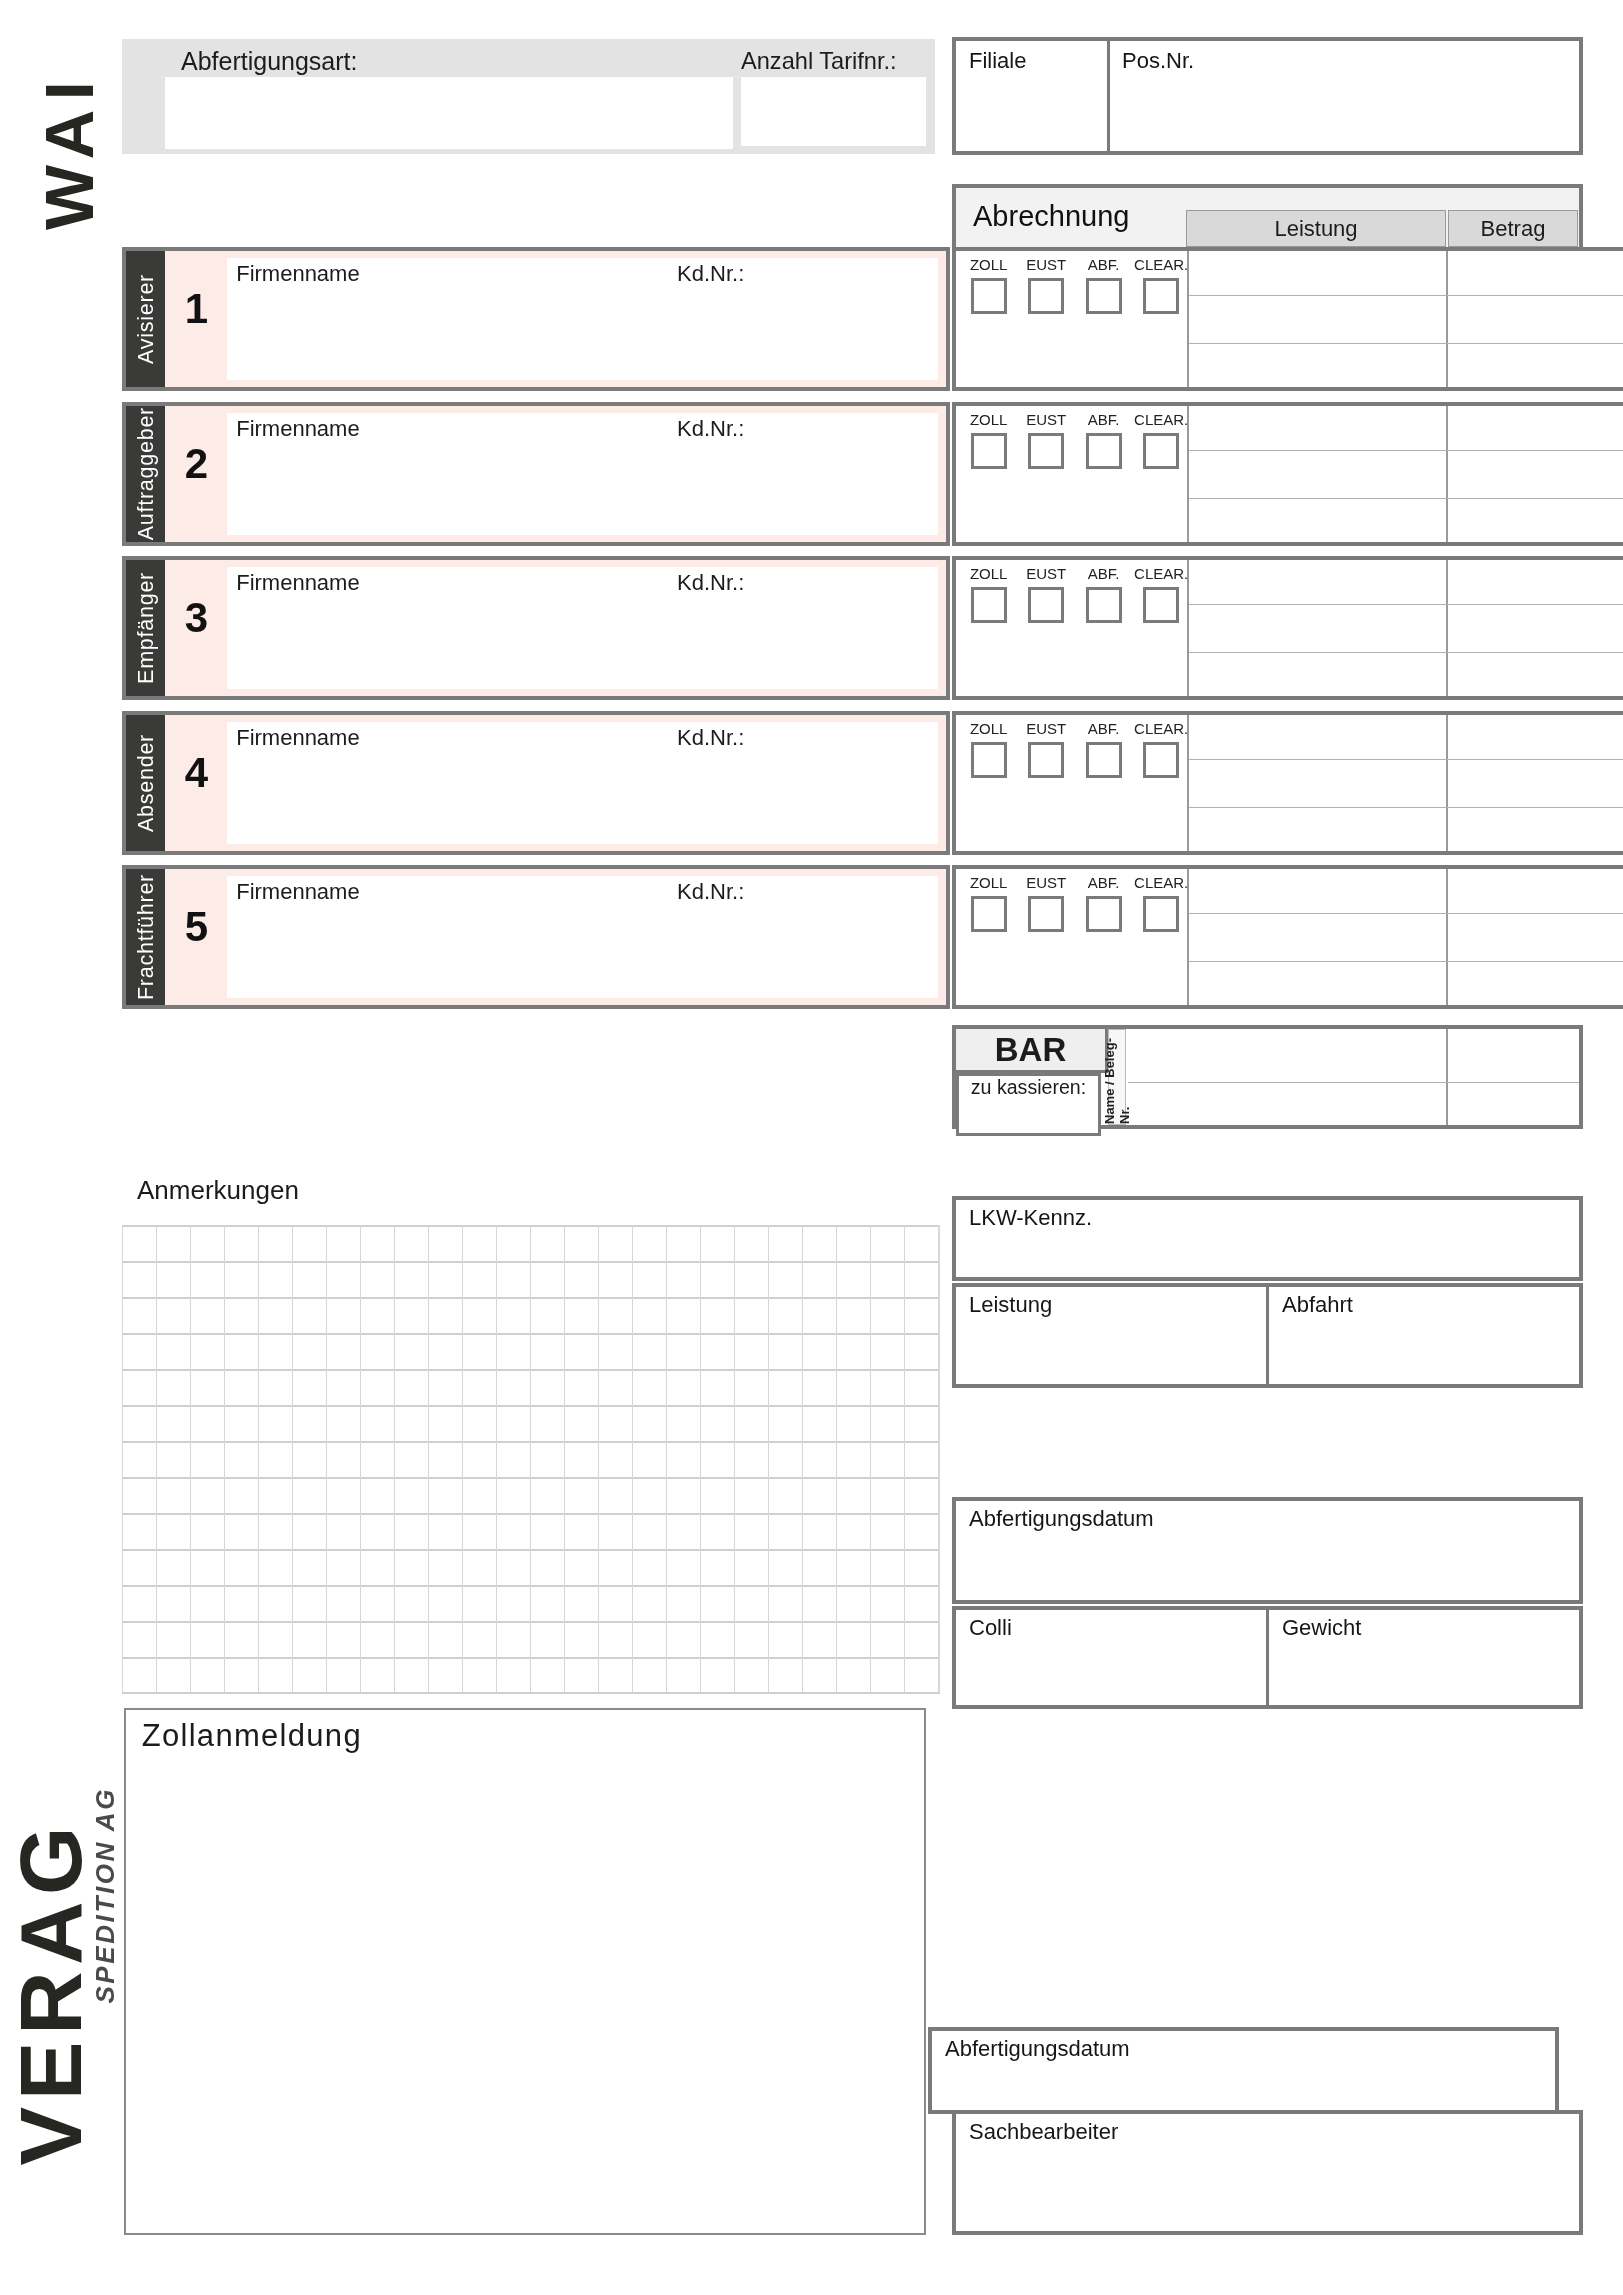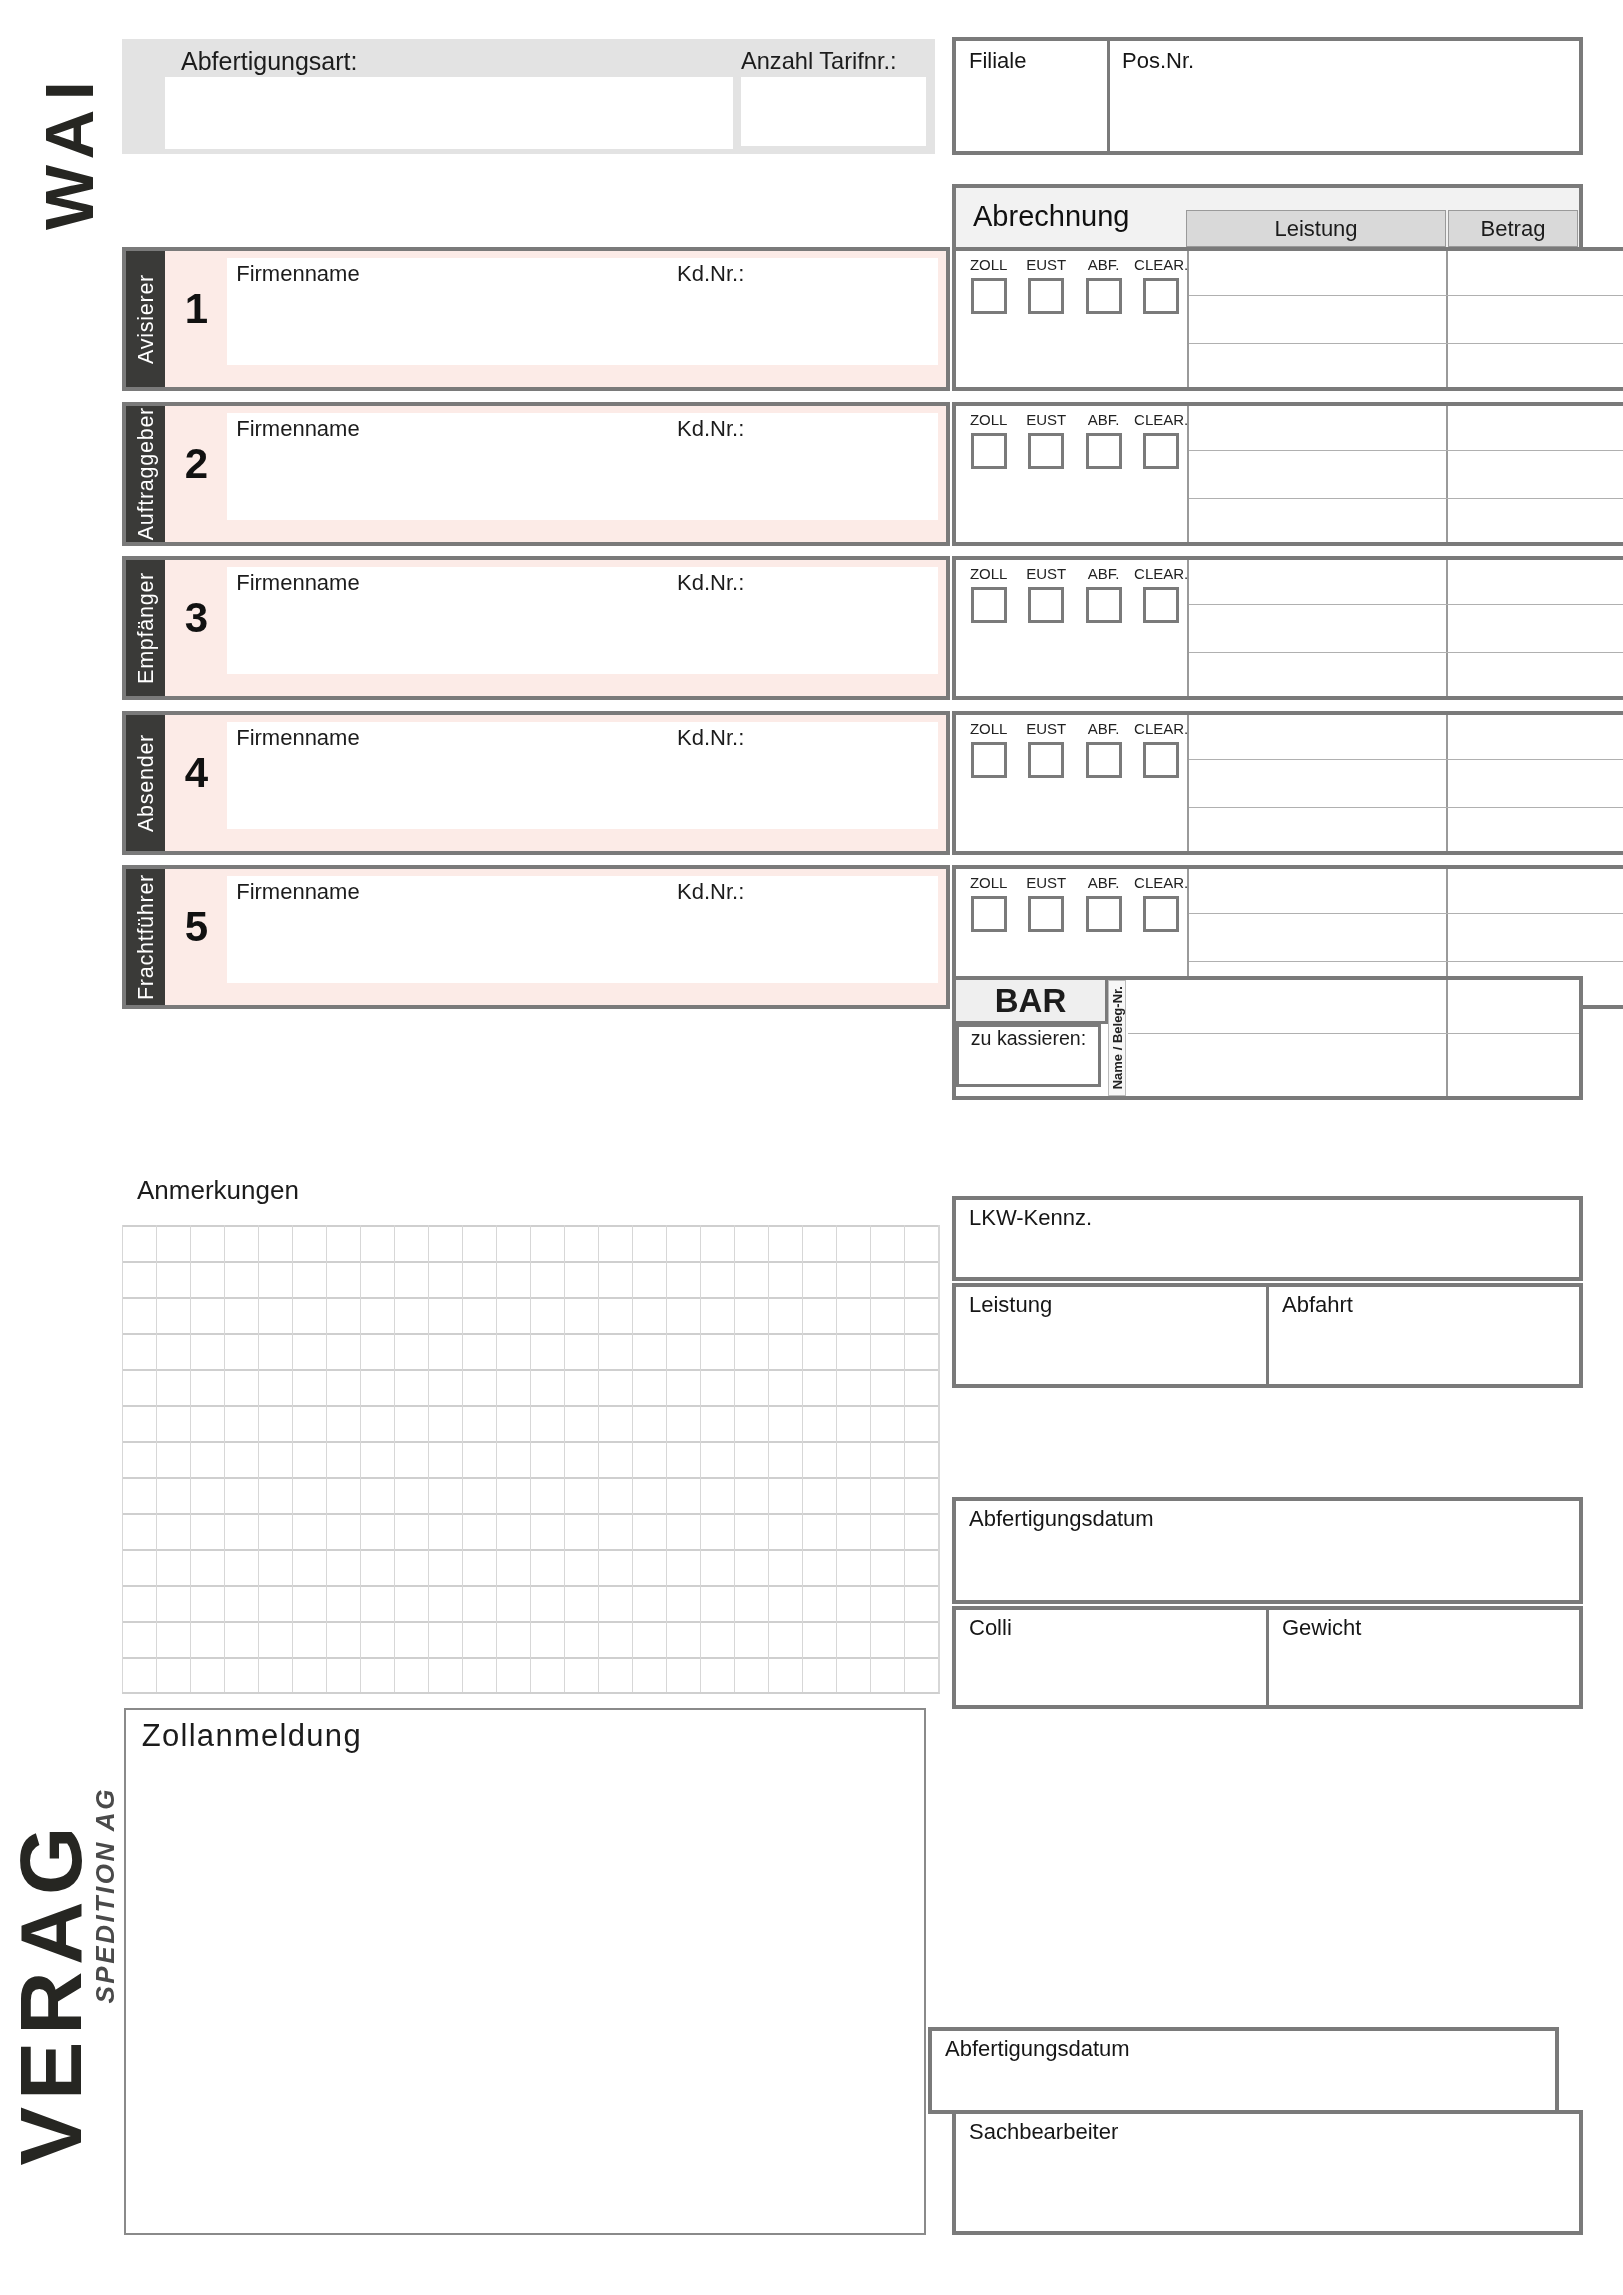--- a/index.html
+++ b/index.html
@@ -34,35 +34,35 @@
   .sub-l{left:230px;width:260px;}
   .sub-b{left:492px;width:130px;}
   
   .pblock{position:absolute;left:122px;width:828px;height:144px;border:4.6px solid #7a7a7a;
           background:#fcebe7;box-sizing:border-box;}
   .role{position:absolute;left:0;top:0;width:39px;height:100%;background:#3a3a38;
         display:flex;align-items:center;justify-content:center;}
   .role-t{color:#fff;font-size:21.6px;letter-spacing:0.7px;}
   .pnum{position:absolute;left:39px;top:34px;width:63px;text-align:center;
         font-size:42px;font-weight:bold;color:#111;}
-  .pinput{position:absolute;left:101px;top:6.5px;width:711px;height:107px;background:#fff;}
+  .pinput{position:absolute;left:101px;top:6.5px;width:711px;height:122px;background:#fff;}
   .flabel{position:absolute;left:9.2px;top:3.9px;font-size:22px;}
   .klabel{position:absolute;left:450px;top:3.9px;font-size:22px;}
   
   .ablock{position:absolute;left:952px;width:705px;height:144px;border:4.6px solid #7a7a7a;
           background:#fff;box-sizing:border-box;}
   .cbgroup{position:absolute;left:3.9px;top:5.2px;width:230px;display:flex;}
   .cbcol{width:58px;display:flex;flex-direction:column;align-items:center;}
   .cblabel{font-size:15px;color:#222;}
   .cb{width:30px;height:30px;border:3.9px solid #7a7a7a;background:#fff;margin-top:5.2px;}
   .vd{position:absolute;top:0;bottom:0;width:2px;background:#9a9a9a;}
   .hl{position:absolute;left:233px;right:0;height:1.3px;background:#b0b0b0;}
   .cellregion{position:absolute;top:0;bottom:0;}
   
-  .barblock{left:952px;top:976px;width:631px;height:124px;}
+  .barblock{left:952px;top:1025px;width:631px;height:104px;}
   .barcell{position:absolute;left:0;top:0;width:149px;height:41px;background:#efefef;
            border-right:3.3px solid #7a7a7a;border-bottom:3.3px solid #7a7a7a;
            display:flex;align-items:center;justify-content:center;font-size:33px;font-weight:bold;}
   .zubox{position:absolute;left:0;top:44px;width:145px;height:63px;border:3.3px solid #7a7a7a;
          box-sizing:border-box;background:#fff;text-align:center;}
   .zubox span{font-size:19.6px;}
   .namestrip{position:absolute;left:152px;top:0;bottom:0;width:18.3px;background:#f7f7f7;
              border:1.3px solid #bbb;box-sizing:border-box;display:flex;align-items:center;justify-content:center;}
   .namestrip span{font-size:13px;font-weight:600;color:#222;}
   .bar-hl{position:absolute;left:172px;right:0;top:53px;height:1.3px;background:#b0b0b0;}

